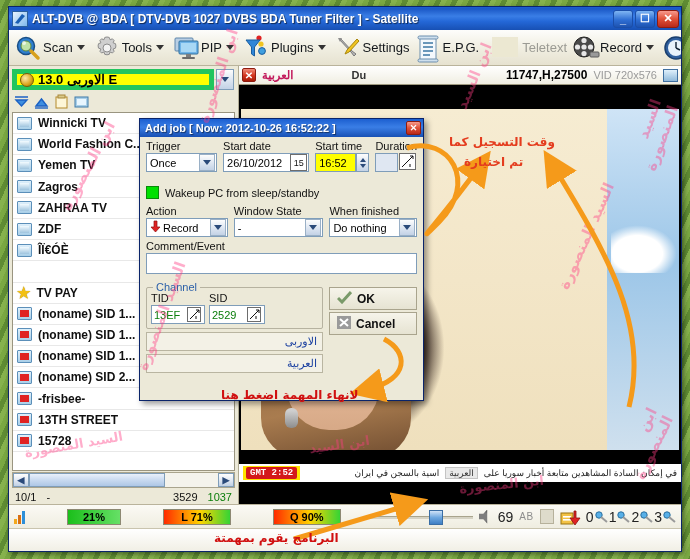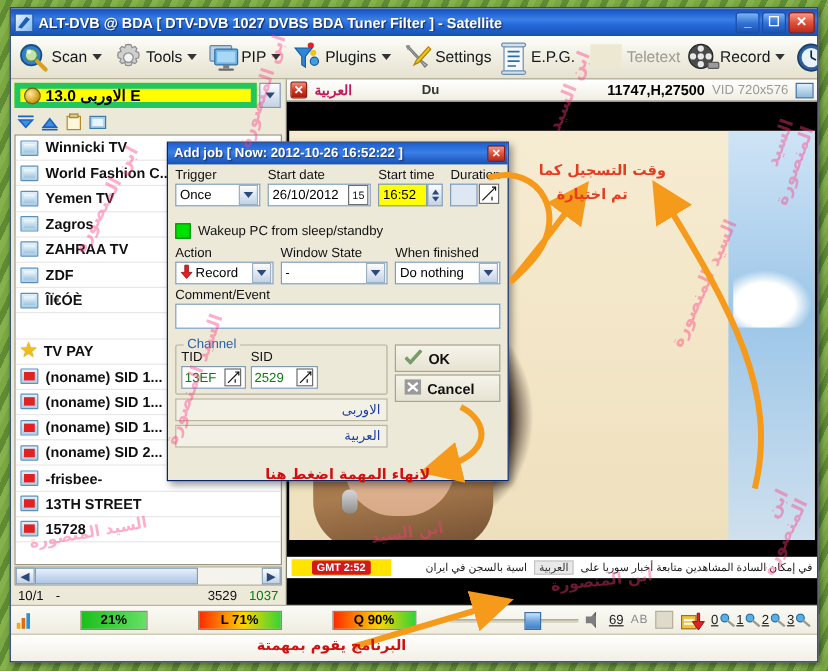--- a/index.html
+++ b/index.html
@@ -311,21 +311,21 @@
     overflow:hidden;
   }
   #ticker .chip {
     background:#e9e9e9; border:1px solid #c4c4c4; padding:0 3px; font-size:9px; color:#333;
   }
   #ticker .gmt {
     background:#d4191b; color:#fff; font-weight:bold; font-size:9px;
     padding:1px 4px; border-radius:2px; margin-right:auto;
   }
   #ticker .gmtwrap {
-    background:#ffe400; padding:1px 17px; margin-right:auto; display:flex; align-items:flex-end;
+    background:#ffe400; padding:1px 3px; margin-right:auto; display:flex; align-items:flex-end;font-family:Liberation Mono, monospace;
   }
   #vid-black-bottom {
     position:absolute; left:0; right:0; bottom:0; height:24px; background:#000;
   }
   #vid-black-top {
     position:absolute; left:0; right:0; top:0; height:24px; background:#000;
   }
 
   
   #statusbar {
@@ -361,21 +361,21 @@
   .slider .knob {
     position:absolute; left:58%; top:1px; width:14px; height:15px;
     background: linear-gradient(180deg,#cfe2f7,#6ea8e0 50%,#3f7fc4);
     border:1px solid #3a6ea5;
   }
   .spk {
     width:15px;height:14px;
     background: radial-gradient(circle at 35% 50%, #7e7e7e 0 40%, #4a4a4a 70%);
     clip-path: polygon(0 30%,35% 30%,65% 0,65% 100%,35% 70%,0 70%);
   }
-  .stat-txt { font-size:11px; color:#222;text-decoration:underline; }
+  .stat-txt { font-size:14px; color:#222; }
   .stat-dim { font-size:10px; color:#8d8d8d; letter-spacing:.5px; }
   .blank-box { width:16px;height:15px;background:#dedbcb;border:1px solid #b6b19b; }
   .rec-ico { width:20px; height:16px; position:relative; }
   .keys { margin-left:auto; display:flex; align-items:center; gap:1px; font-size:11px; color:#222; }
   .keyico { width:13px;height:12px; display:block; }
 
   
   #bottom-strip {
     position:absolute; left:0; right:0; bottom:0; height:23px;
     background: linear-gradient(180deg,#ffffff,#f1efe5);

